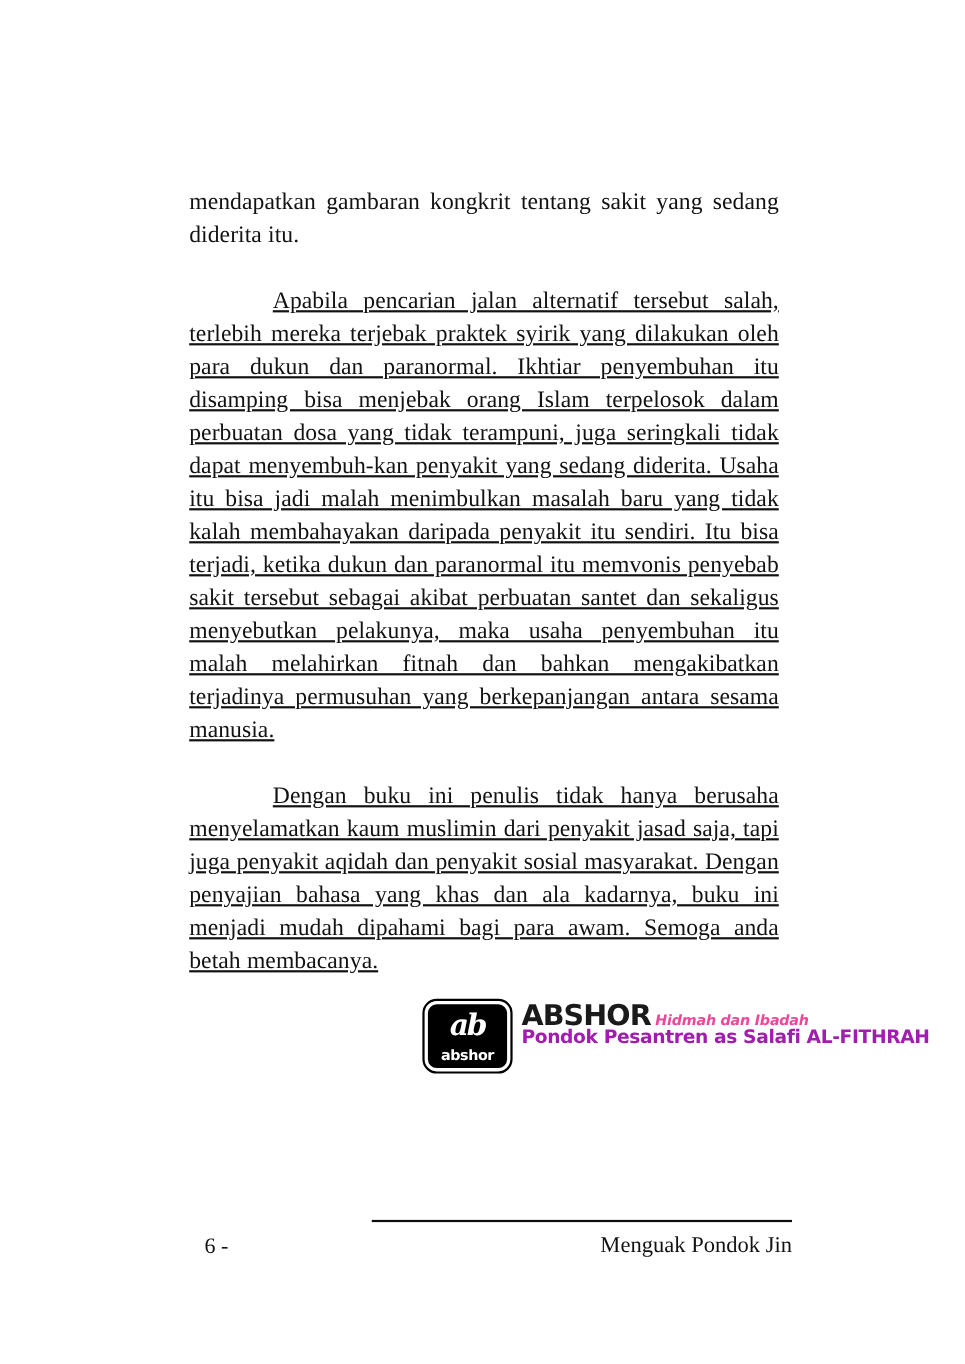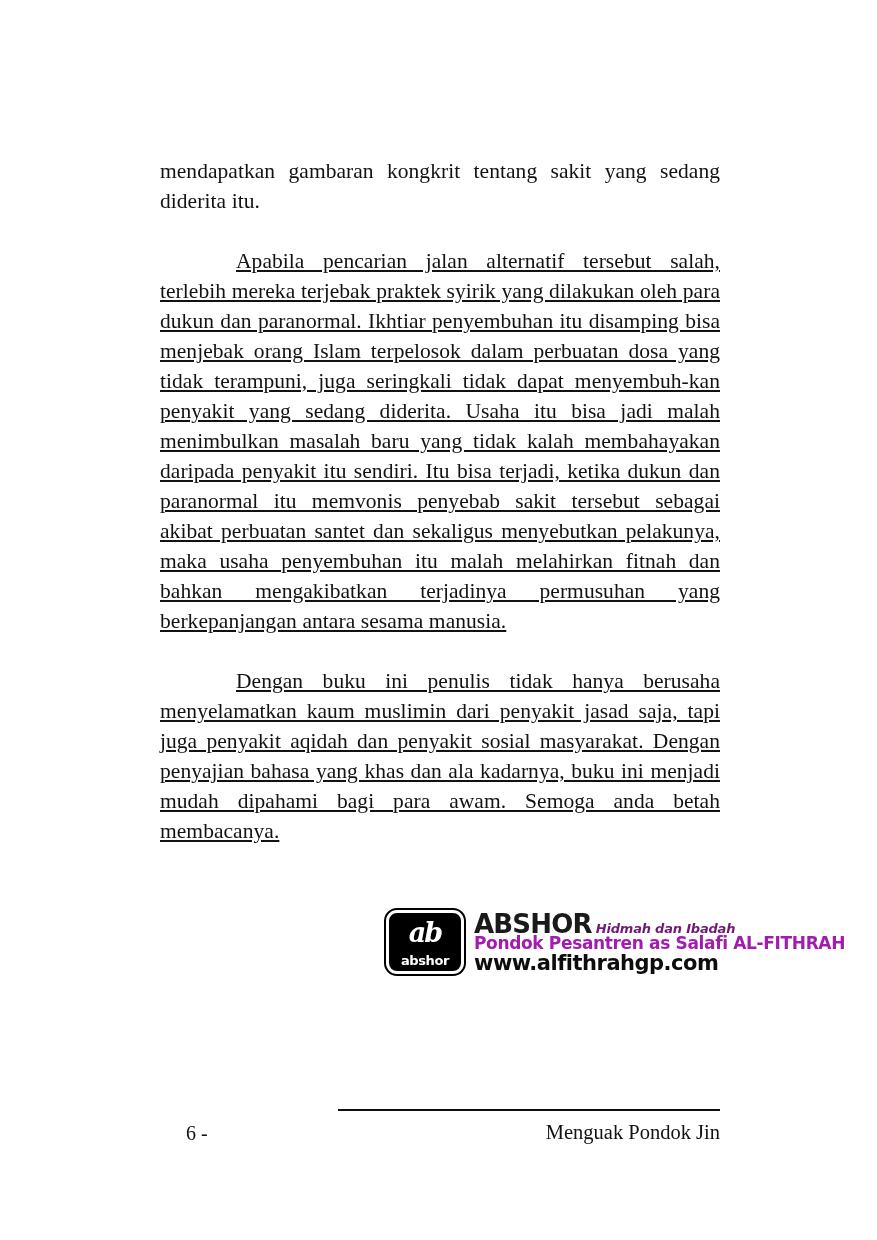--- a/index.html
+++ b/index.html
@@ -22,21 +22,21 @@
 
   
   .text-column {
     position: absolute;
     left: 160px;
     top: 156px;
     width: 560px;
   }
 
   .para {
-    margin: 0;
+    margin: 12px;
     font-size: 21.5px;
     line-height: 30px;
     text-align: justify;
     text-justify: inter-word;
     letter-spacing: 0.05px;
     word-spacing: 0.2px;
     color: #121212;
   }
 
   .para.indented {
@@ -129,21 +129,21 @@
   }
 
   .logo-tagline {
     margin-left: 4px;
     font-family: "DejaVu Sans", "Liberation Sans", sans-serif;
     font-weight: bold;
     font-style: italic;
     font-size: 13px;
     line-height: 14px;
     letter-spacing: -0.2px;
-    color: #701a75;
+    color: #ec4899;
   }
 
   .logo-line2 {
     font-family: "DejaVu Sans", "Liberation Sans", sans-serif;
     font-weight: bold;
     font-size: 17px;
     line-height: 15px;
     letter-spacing: -0.35px;
     color: #a21caf;
     white-space: nowrap;
@@ -212,21 +212,20 @@
       <div class="monogram">ab</div>
       <div class="badge-word">abshor</div>
     </div>
 
     <div class="logo-text">
       <div class="logo-line1">
         <span class="logo-brand">ABSHOR</span>
         <span class="logo-tagline">Hidmah dan Ibadah</span>
       </div>
       <div class="logo-line2">Pondok Pesantren as Salafi AL-FITHRAH</div>
-      <div class="logo-line3">www.alfithrahgp.com</div>
     </div>
 
   </div>
 
   <div class="footer-rule"></div>
 
   <div class="footer-page-number">
     <span>6</span>
     <span>-</span>
   </div>

